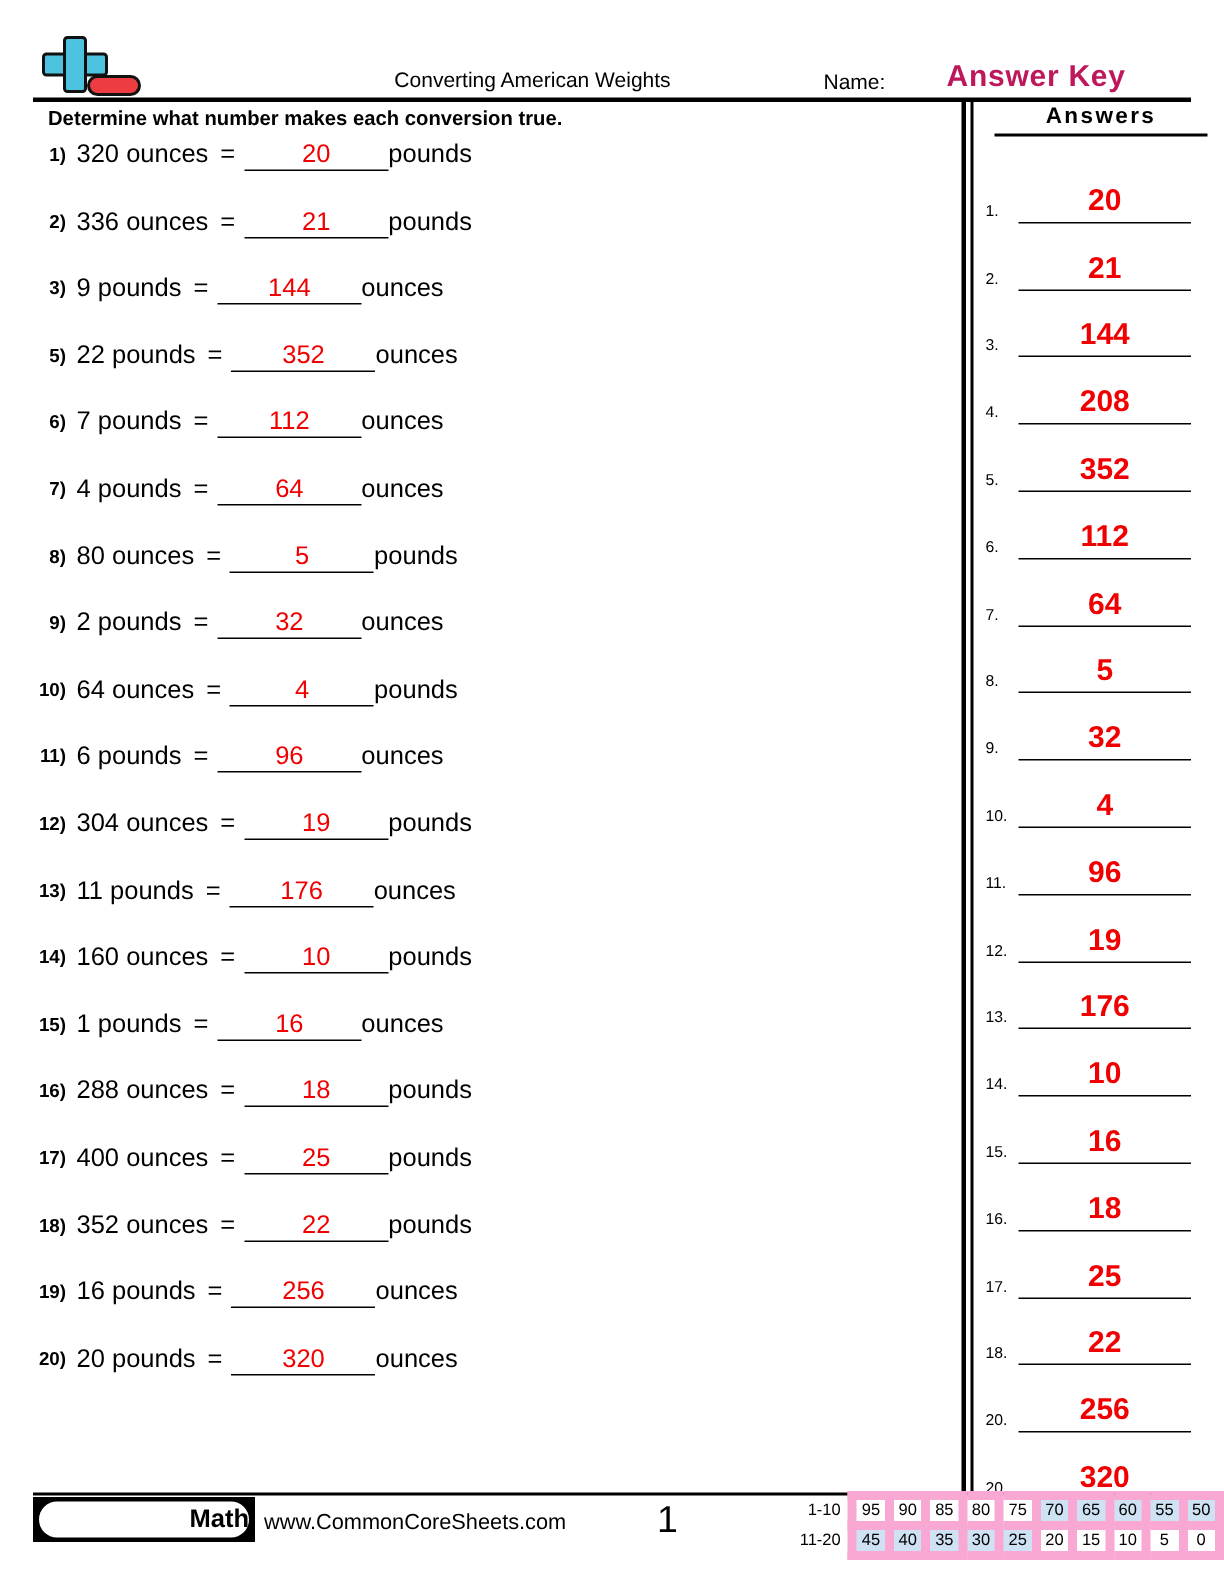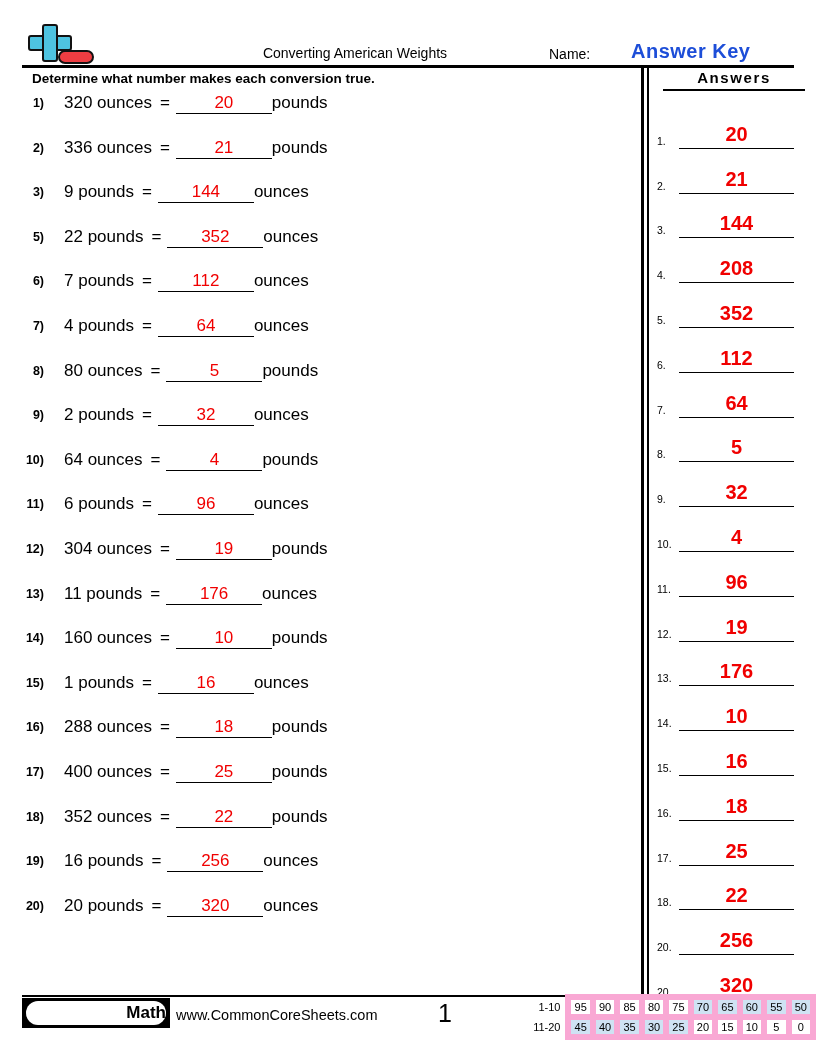--- a/index.html
+++ b/index.html
@@ -81,21 +81,21 @@
     line-height: 17px;
   }
   #name-value {
     position: absolute;
     left: 631px;
     top: 40px;
     font-size: 20px;
     font-weight: bold;
     line-height: 23px;
     letter-spacing: 0.5px;
-    color: #1d4ed8;
+    color: #be185d;
     white-space: nowrap;
   }
   #header-rule {
     position: absolute;
     left: 22px;
     top: 65px;
     width: 772px;
     height: 3px;
     background: #000000;
   }
@@ -151,21 +151,21 @@
     font-weight: bold;
     vertical-align: top;
     line-height: 18px;
     padding-top: 2px;
   }
   .prob-body {
     display: inline-block;
     font-size: 17px;
     line-height: 22px;
     vertical-align: top;
-    padding-left: 20px;
+    padding-left: 7px;
   }
   .prob-q {
     display: inline-block;
     font-size: 17px;
   }
   .prob-eq {
     display: inline-block;
     font-size: 17px;
     padding: 0 6px 0 8px;
   }

